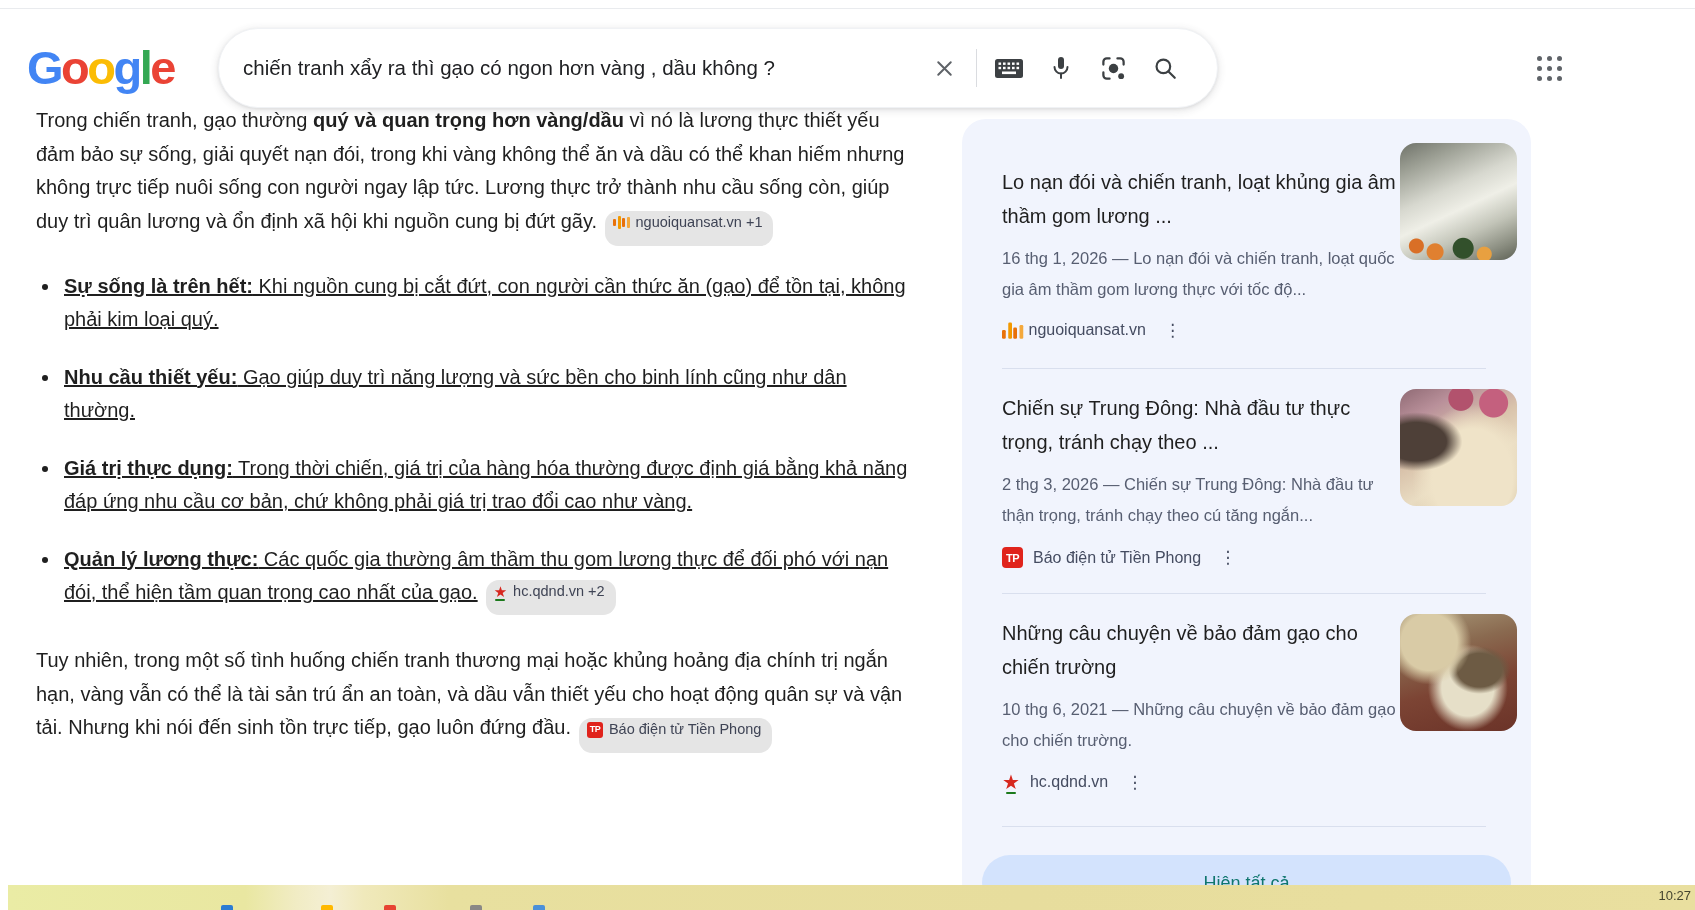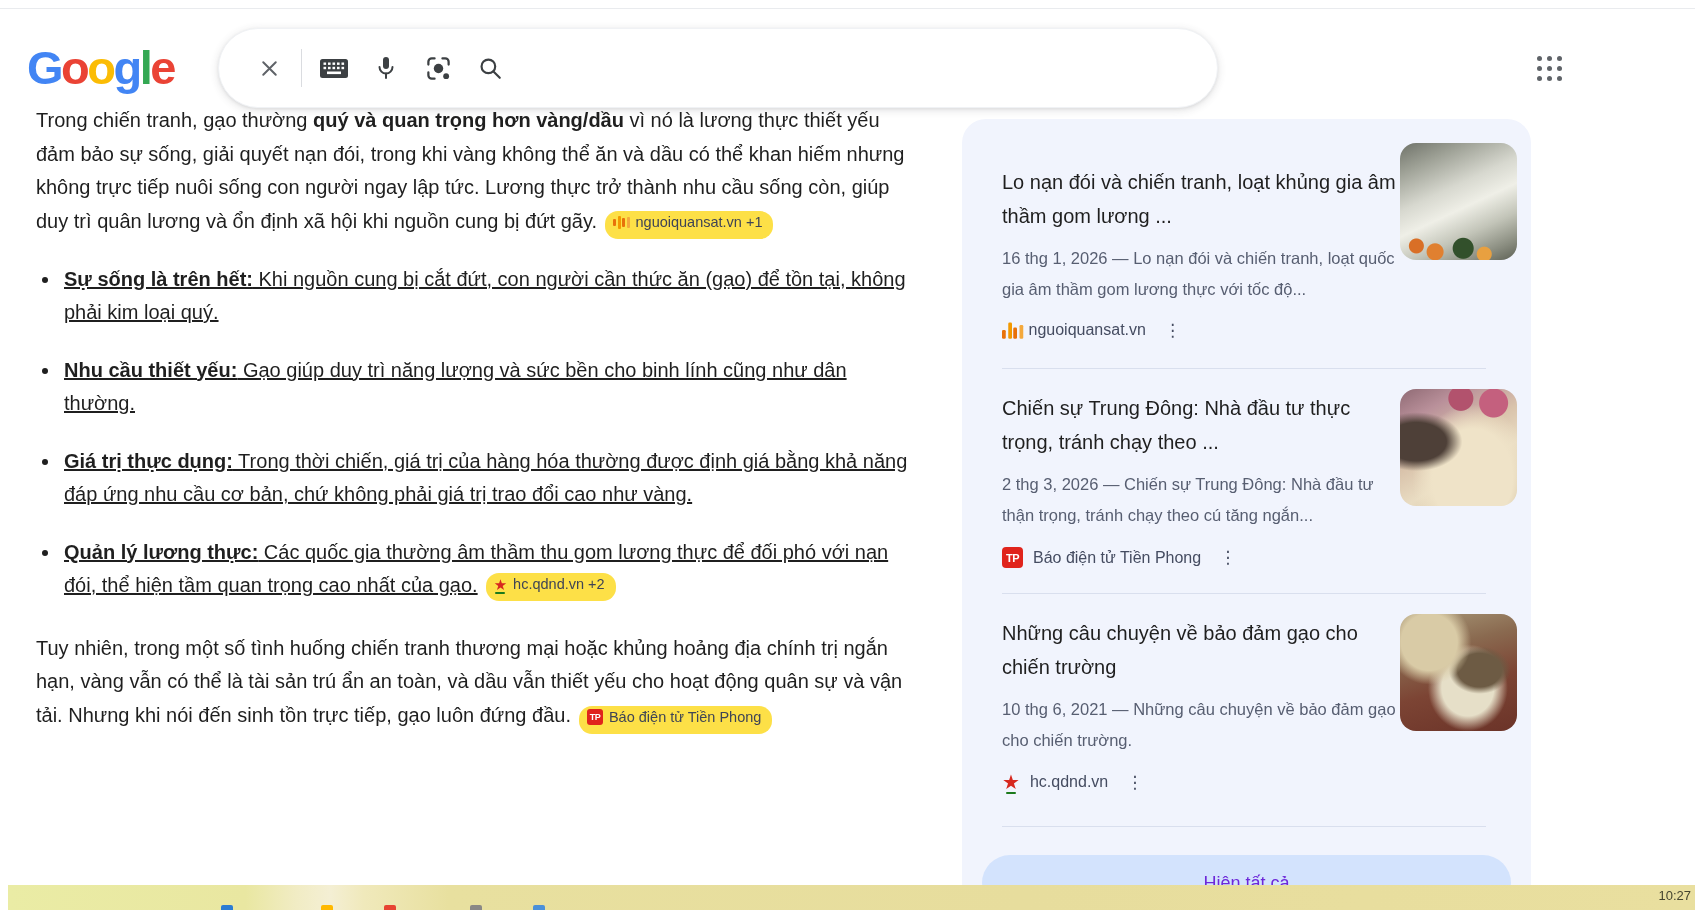--- a/index.html
+++ b/index.html
@@ -36,21 +36,21 @@
     font-size:20px; line-height:33.5px; }
   .content b { font-weight:700; }
   .heading { margin-top:30px; font-weight:700; font-size:20px; }
   ul.reasons { list-style:none; margin-top:24px; }
   ul.reasons li { position:relative; padding-left:28px; margin-bottom:24px;text-decoration:underline; }
   ul.reasons li::before { content:""; position:absolute; left:6px; top:14px; width:6px; height:6px;
     border-radius:50%; background:#1f1f1f; }
   .para2 { margin-top:29px; }
 
   .chip { display:inline-flex; align-items:center; gap:6px; vertical-align:2px;
-    background:#fde047; border-radius:13px; padding:3px 11px 8px 8px; margin-left:8px;
+    background:#e5e5e5; border-radius:13px; padding:3px 11px 15px 8px; margin-left:8px;
     font-size:14.5px; line-height:17px; color:#3f4455; white-space:nowrap; cursor:pointer; }
   .chip .fav { display:inline-flex; align-items:center; justify-content:center; }
 
   
   .fav-bars { display:inline-flex; align-items:flex-end; gap:1.5px; height:13px; }
   .fav-bars i { width:3px; background:#e8710a; border-radius:1px; }
   .fav-bars i:nth-child(1){height:7px;} .fav-bars i:nth-child(2){height:13px;background:#f29900;}
   .fav-bars i:nth-child(3){height:9px;} .fav-bars i:nth-child(4){height:11px;background:#f4a83b;}
   .fav-star { position:relative; display:inline-block; color:#d7281f; line-height:1; }
   .fav-star::after { content:""; position:absolute; left:50%; transform:translateX(-50%);
@@ -86,41 +86,42 @@
     radial-gradient(ellipse at 14% 45%, #4e4038 0 30px, transparent 46px),
     radial-gradient(ellipse at 62% 76%, #efe3c8 0 40px, transparent 60px),
     linear-gradient(150deg, #8f6a74 0%, #b9909a 20%, #d9c3ab 45%, #e9dcc2 65%, #cdb896 100%); }
   .thumb3 { background:
     radial-gradient(ellipse at 25% 24%, #d9cba6 0 28px, transparent 42px),
     radial-gradient(ellipse at 68% 48%, #6d5b44 0 22px, transparent 31px),
     radial-gradient(ellipse at 58% 63%, #e6dfc8 0 26px, transparent 40px),
     linear-gradient(165deg, #a89878 0%, #8a6a50 30%, #7c4434 60%, #6b3328 100%); }
   .divider { position:absolute; left:40px; right:45px; height:1px; background:#d9dfee; }
   .show-all { position:absolute; left:20px; right:20px; top:736px; height:56px;
-    background:#d3e3fd; border:none; border-radius:28px; font-size:18px; color:#6d28d9;
+    background:#d3e3fd; border:none; border-radius:28px; font-size:18px; color:#0f766e;
     font-family:inherit; cursor:pointer; display:flex; align-items:center; justify-content:center; }
 
   
   .taskbar { position:absolute; left:8px; bottom:0; width:100%; height:25px; overflow:hidden;
     background:linear-gradient(90deg,#eaeca5 0%,#e9e7a1 14%,#f1ecc4 17%,#f4efd4 19%,#f0e9bb 21%,#e8e09f 26%,#e7dd9d 60%,#e9df9f 100%); }
   .tb-frag { position:absolute; bottom:-3px; height:8px; border-radius:2px 2px 0 0; }
   .tb-clock { position:absolute; right:12px; top:3px; font-size:13px; color:#45452f; }
 </style>
 </head>
 <body>
 
 <div class="page">
   <div class="top-line"></div>
 
   <div class="header">
     <div class="logo">
       <span class="l-blue">G</span><span class="l-red">o</span><span class="l-yellow">o</span><span class="l-blue">g</span><span class="l-green">l</span><span class="l-red">e</span>
     </div>
 
     <div class="searchbar">
+      <div class="query">chiến tranh xẩy ra thì gạo có ngon hơn vàng , dầu không ?</div>
       <div class="sb-icons">
         <span class="icon-btn">
           <svg width="25" height="25" viewBox="0 0 24 24">
               <path d="M6 6 L18 18 M18 6 L6 18" stroke="#5f6368" stroke-width="1.9" fill="none" stroke-linecap="round"></path>
             </svg>
         </span>
         <span class="sb-divider"></span>
         <span class="icon-btn">
           <svg width="30" height="24" viewBox="0 0 30 24">
             <rect x="1" y="3" width="28" height="19" rx="2.5" fill="#3c4043"></rect>

